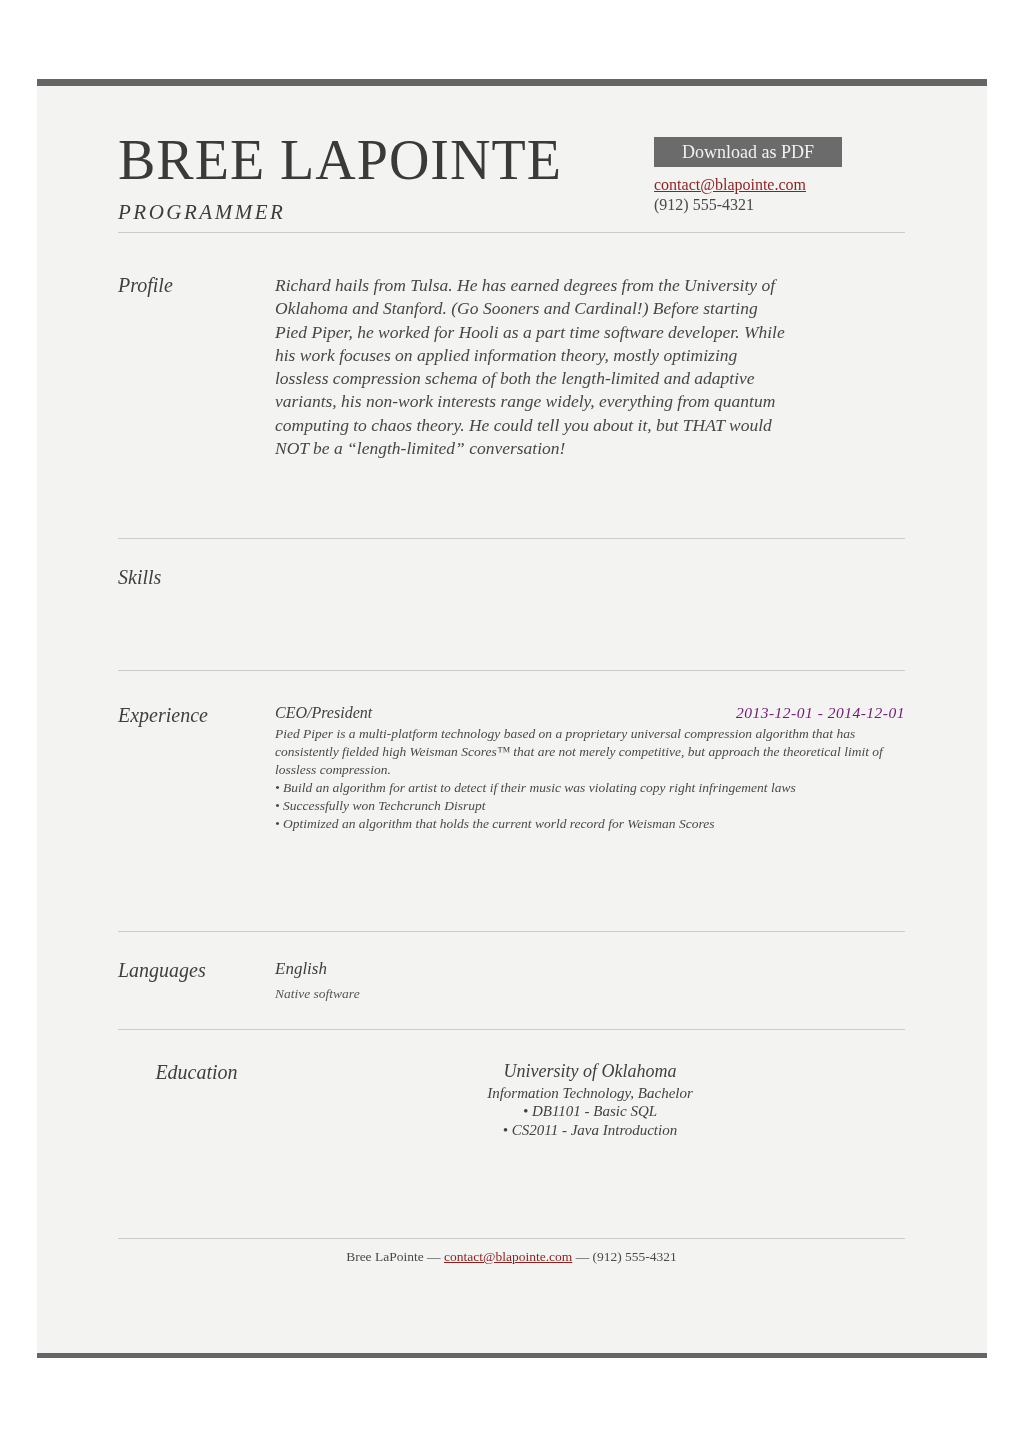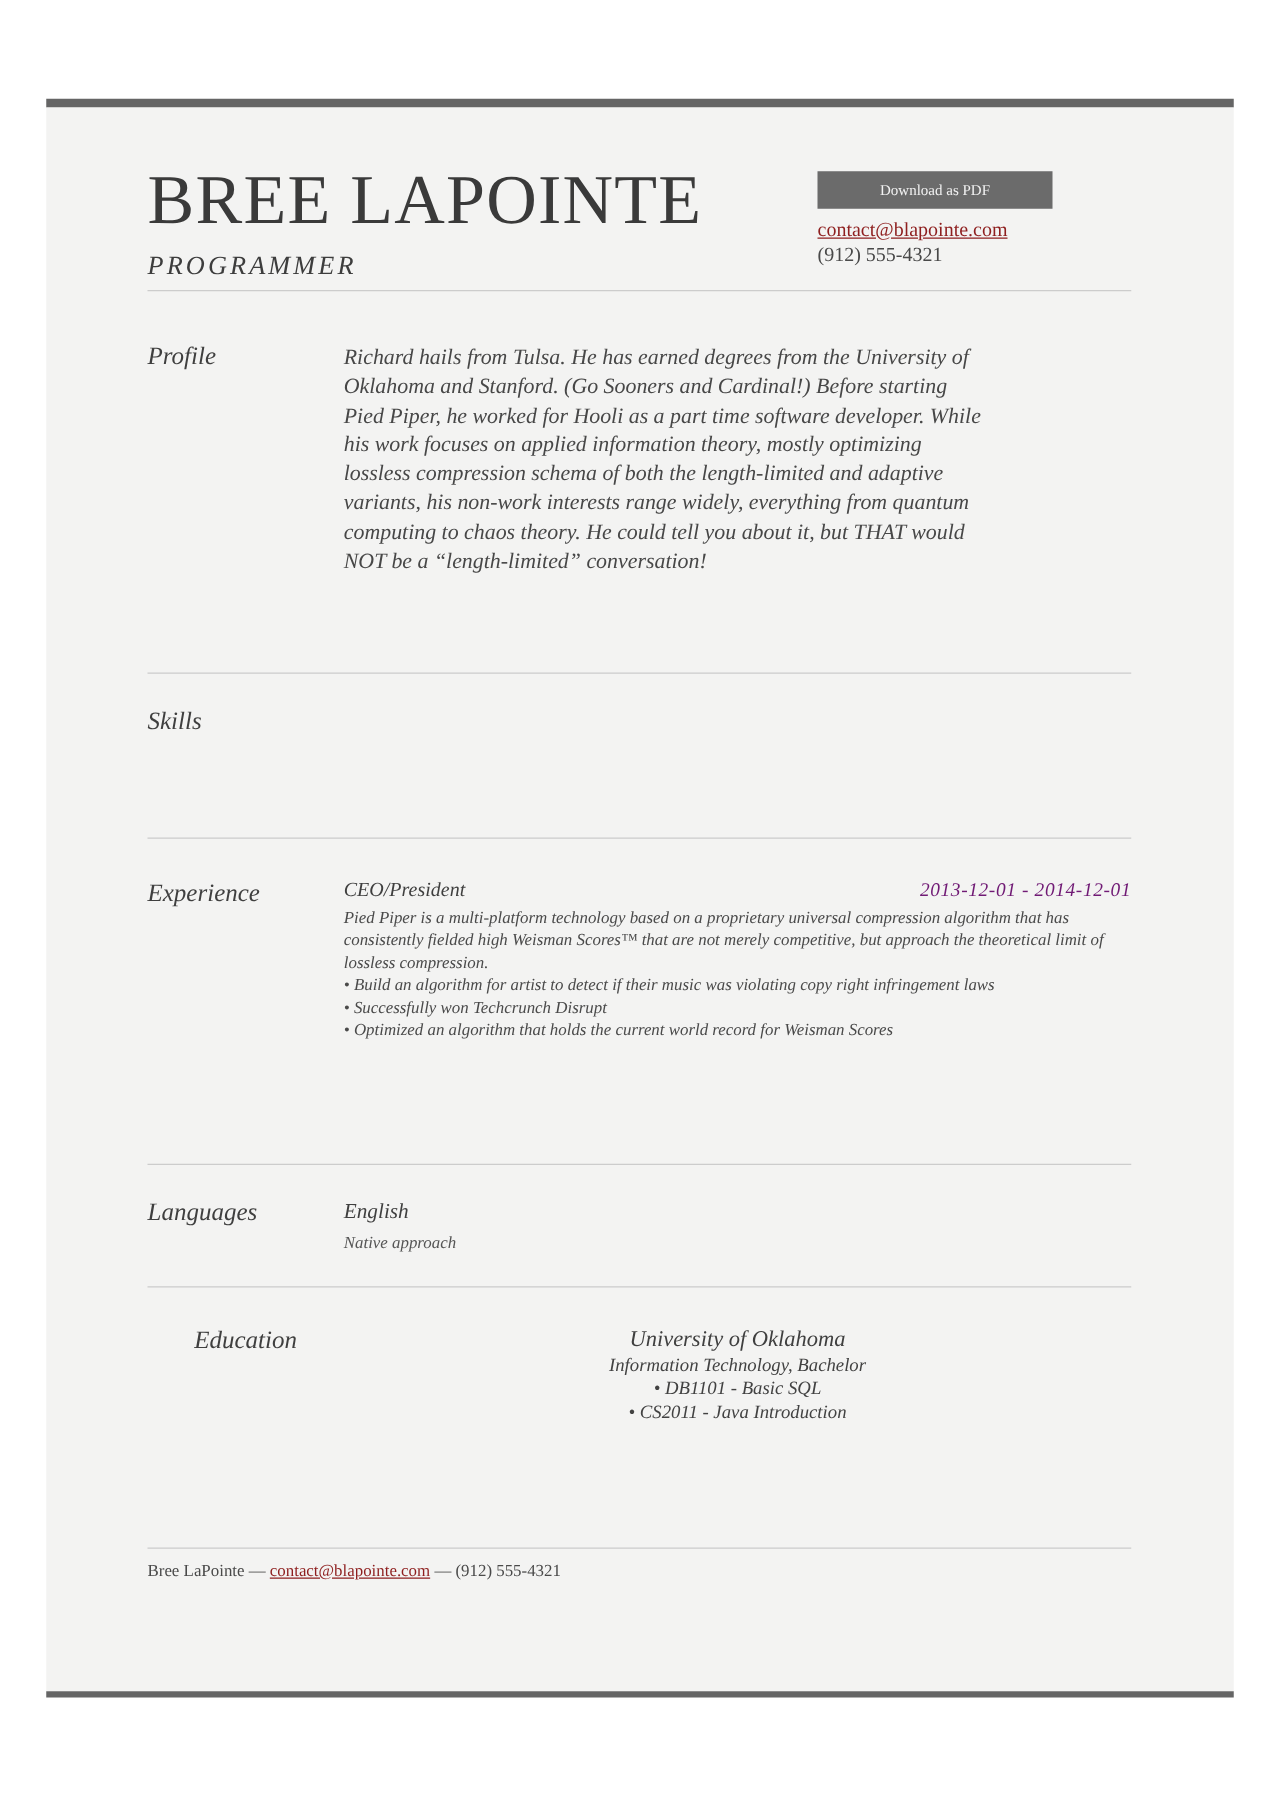--- a/index.html
+++ b/index.html
@@ -35,21 +35,21 @@
     letter-spacing:1px;color:var(--ink-dark);
   }
   .subtitle{
     margin-top:12px;font-style:italic;font-size:21px;
     letter-spacing:2.5px;color:#3d3d3d;
   }
   .header-right{width:251px;flex:none;}
   .download-btn{
     display:block;width:188px;height:30px;margin-top:5px;
     background:var(--btn-bg);color:#f2f2f2;
-    font-size:12px;line-height:30px;text-align:center;
+    font-size:18px;line-height:30px;text-align:center;
     text-decoration:none;cursor:pointer;
   }
   .email-link{
     display:inline-block;margin-top:9px;font-size:16px;
     color:var(--link-red);text-decoration:underline;cursor:pointer;
   }
   .phone{margin-top:2px;font-size:16px;color:var(--ink);}
   
   hr.rule{border:none;border-top:1px solid var(--rule);margin:0;}
   
@@ -82,21 +82,21 @@
   .job-body p{margin:0;}
   .bullet::before{content:"• ";}
   
   .lang-name{font-size:17px;color:#3f3f3f;}
   .lang-level{margin-top:7px;font-size:13.5px;color:#555;}
   
   .school-name{font-size:18px;color:#3f3f3f;}
   .school-degree{margin-top:3px;font-size:15px;color:#424242;}
   .course{font-size:15px;line-height:19px;color:#424242;}
   
-  .footer{padding-top:10px;font-size:13.5px;color:#4a4a4a;}
+  .footer{padding-top:10px;text-align:center;font-size:13.5px;color:#4a4a4a;}
   .footer a{color:var(--link-red);text-decoration:underline;cursor:pointer;}
 </style>
 </head>
 <body>
 
 <div class="page">
   <div class="top-bar"></div>
 
   <div class="sheet">
 
@@ -144,21 +144,21 @@
         </div>
       </div>
     </div>
 
     <hr class="rule">
 
     <div class="section sec-languages">
       <div class="label">Languages</div>
       <div class="content">
         <div class="lang-name">English</div>
-        <div class="lang-level">Native approach</div>
+        <div class="lang-level">Native software</div>
       </div>
     </div>
 
     <hr class="rule">
 
     <div class="section sec-education">
       <div class="label">Education</div>
       <div class="content">
         <div class="school-name">University of Oklahoma</div>
         <div class="school-degree">Information Technology, Bachelor</div>

